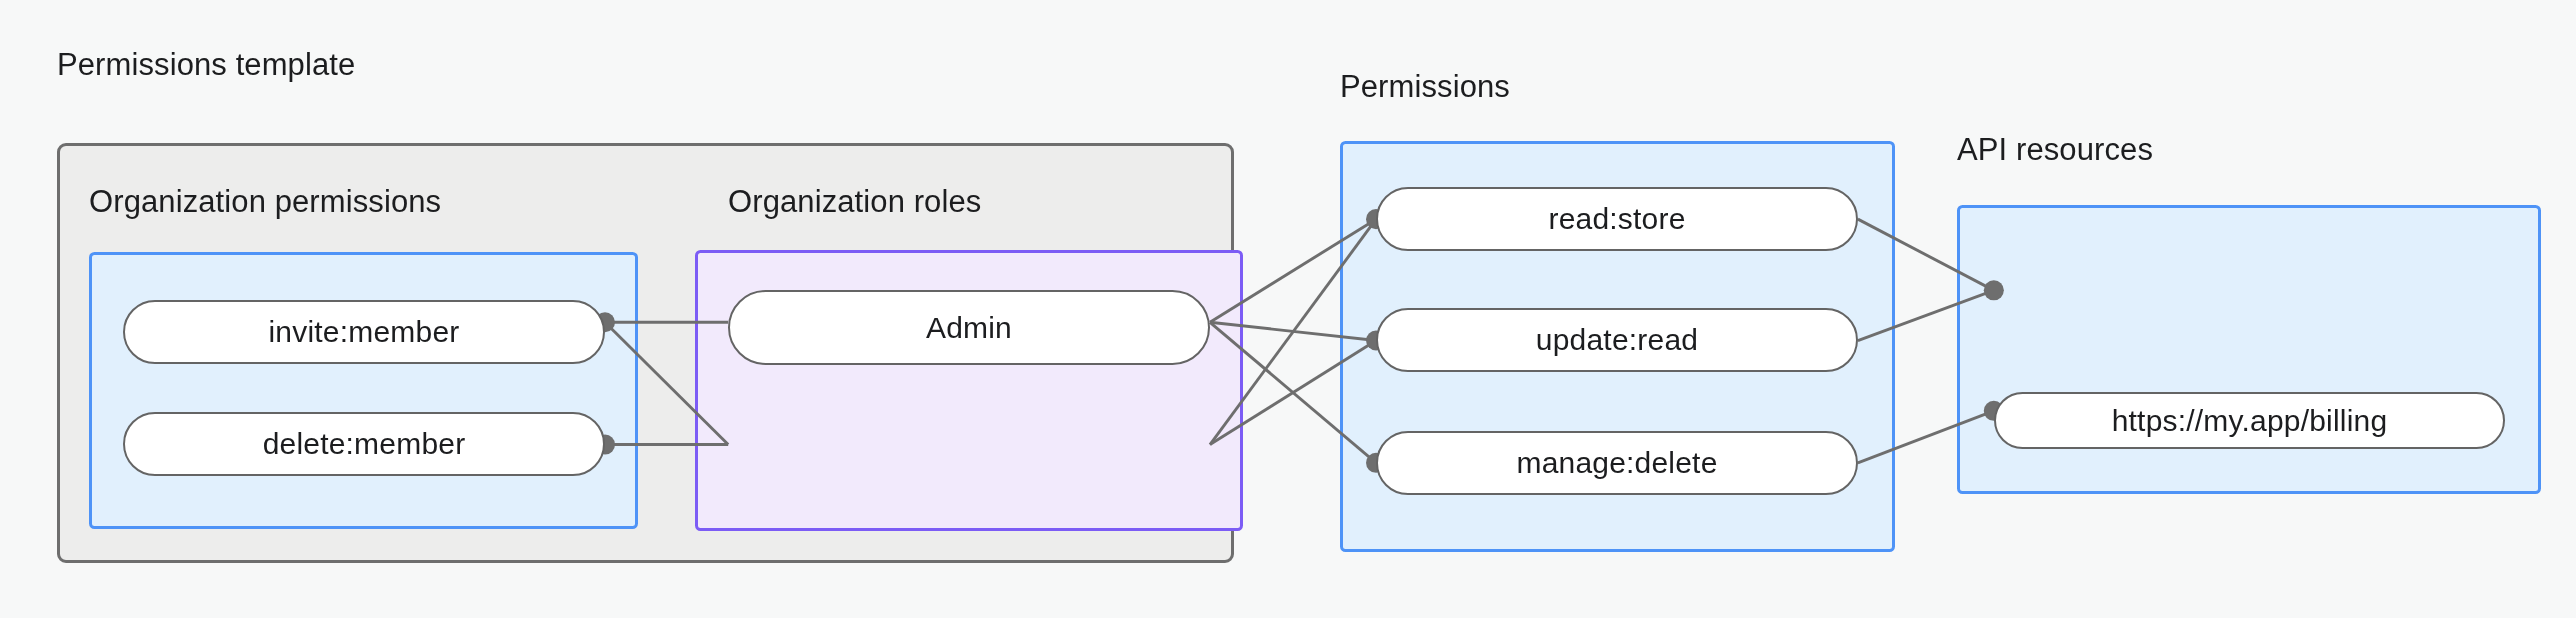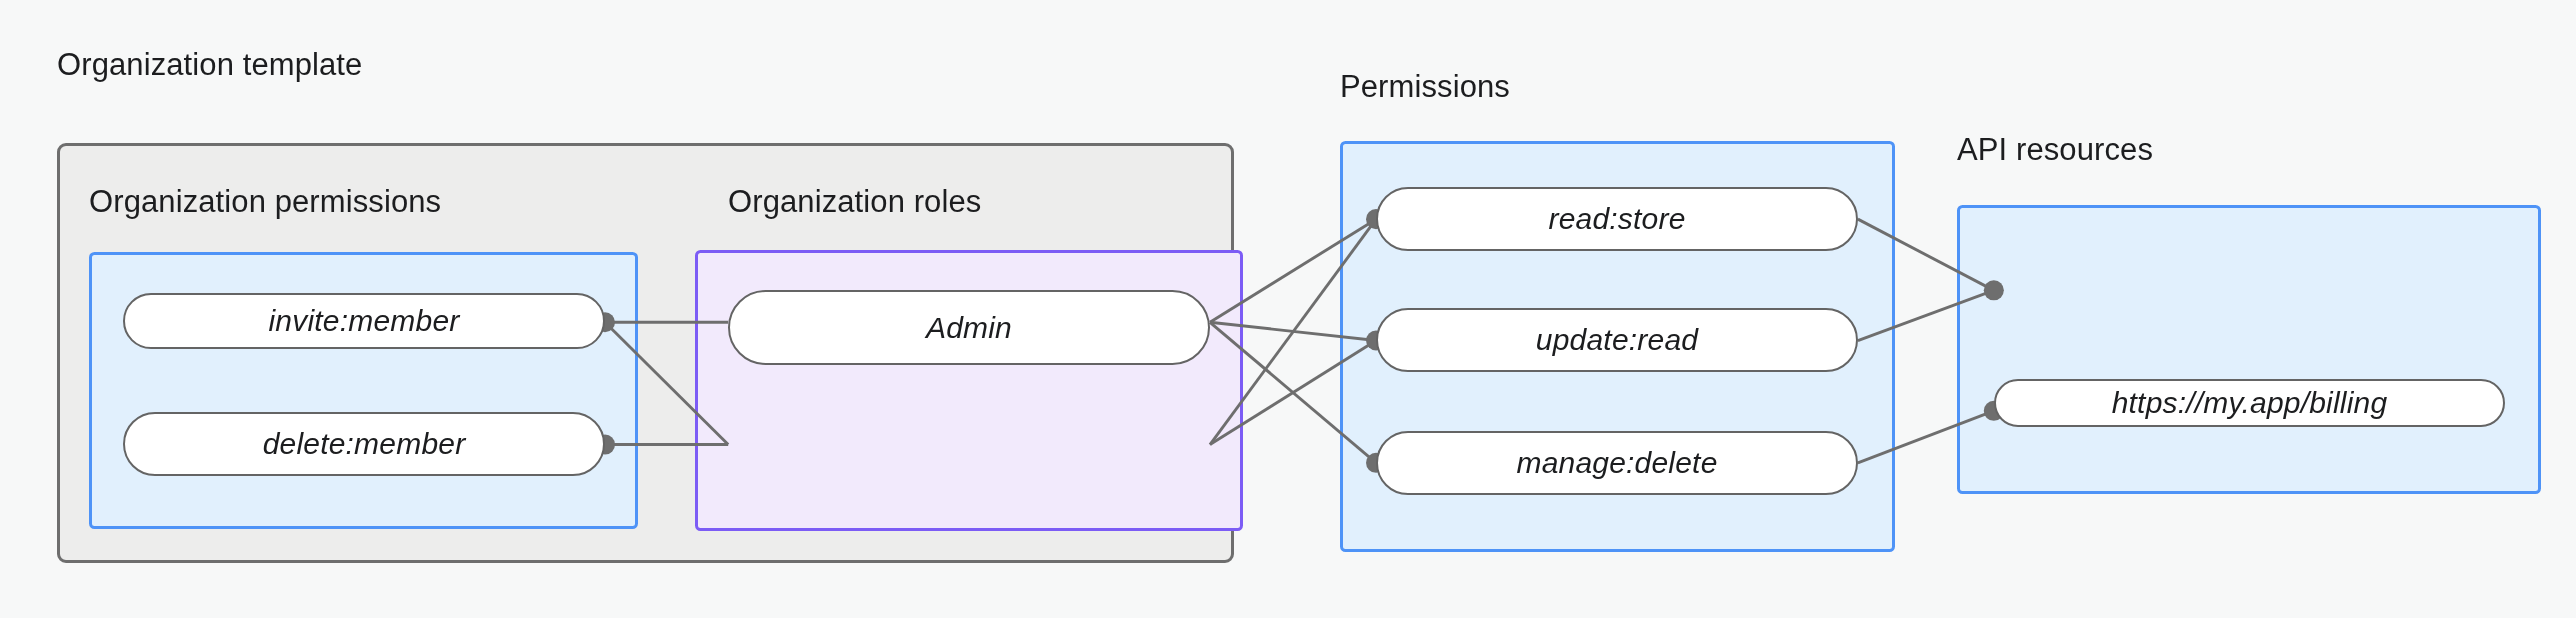--- a/index.html
+++ b/index.html
@@ -54,68 +54,67 @@
     border:2.7px solid #646464;
     border-radius:912px;
     display:flex;
     align-items:center;
     justify-content:center;
     font-size:30px;
     color:#1c1d1f;
     letter-spacing:0.2px;
     white-space:nowrap;
     z-index:3;
-    font-style:italic;
   }
 
   
   #edges{
     position:absolute;left:0;top:0;
     width:2576px;height:619px;
     z-index:2;
     pointer-events:none;
   }
   #edges line{stroke:#6e6e6e;stroke-width:3.2;}
   #edges circle{fill:#6e6e6e;}
 </style>
 </head>
 <body>
 
 <div id="stage">
 
-  <div class="group-title" style="left:57px;top:47px;">Organization template</div>
+  <div class="group-title" style="left:57px;top:47px;">Permissions template</div>
 
   <div class="box box-outer" style="left:57px;top:143px;width:1177px;height:420px;"></div>
 
   <div class="sub-title" style="left:89px;top:184px;">Organization permissions</div>
 
   <div class="box box-blue" style="left:89px;top:252px;width:549px;height:277px;"></div>
 
   <div class="sub-title" style="left:695px;top:184px;margin-left:33px;">Organization roles</div>
 
   <div class="box box-purple" style="left:695px;top:250px;width:548px;height:281px;"></div>
 
-  <div class="pill" style="left:123px;top:293px;width:482px;height:56px;">invite:member</div>
+  <div class="pill" style="left:123px;top:300px;width:482px;height:64px;">invite:member</div>
   <div class="pill" style="left:123px;top:412px;width:482px;height:64px;">delete:member</div>
 
   <div class="pill" style="left:728px;top:290px;width:482px;height:75px;">Admin</div>
 
   <div class="group-title" style="left:1340px;top:69px;">Permissions</div>
 
   <div class="box box-blue" style="left:1340px;top:141px;width:555px;height:411px;"></div>
 
   <div class="pill" style="left:1376px;top:187px;width:482px;height:64px;">read:store</div>
   <div class="pill" style="left:1376px;top:308px;width:482px;height:64px;">update:read</div>
   <div class="pill" style="left:1376px;top:431px;width:482px;height:64px;">manage:delete</div>
 
   <div class="group-title" style="left:1957px;top:132px;">API resources</div>
 
   <div class="box box-blue" style="left:1957px;top:205px;width:584px;height:289px;"></div>
 
-  <div class="pill" style="left:1994px;top:379px;width:511px;height:48px;text-align:right;">https://my.app/billing</div>
+  <div class="pill" style="left:1994px;top:392px;width:511px;height:57px;text-align:right;">https://my.app/billing</div>
 
   <svg id="edges" viewBox="0 0 2823 678">
 
     <line x1="663" y1="353" x2="798" y2="353"></line>
 
     <line x1="663" y1="353" x2="798" y2="487"></line>
 
     <line x1="663" y1="487" x2="798" y2="487"></line>
 
     <line x1="1326" y1="353" x2="1508" y2="240"></line>

